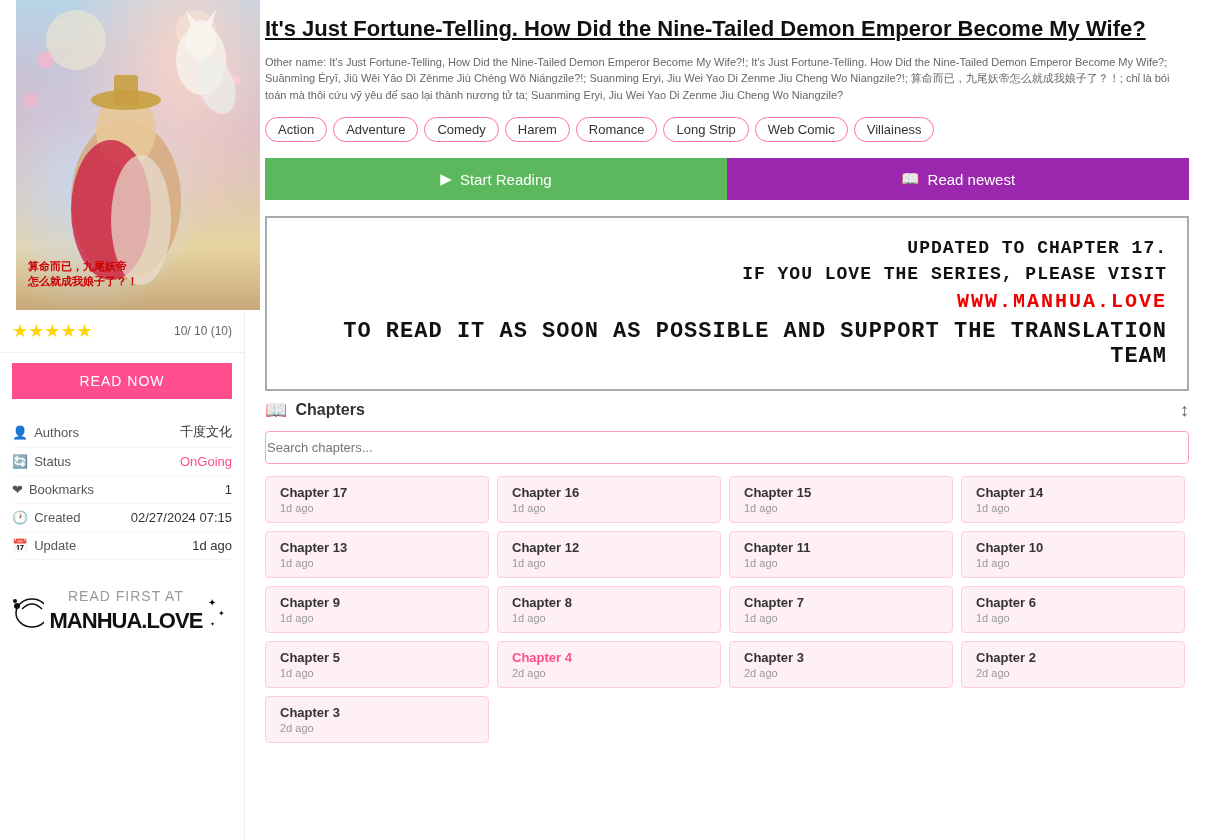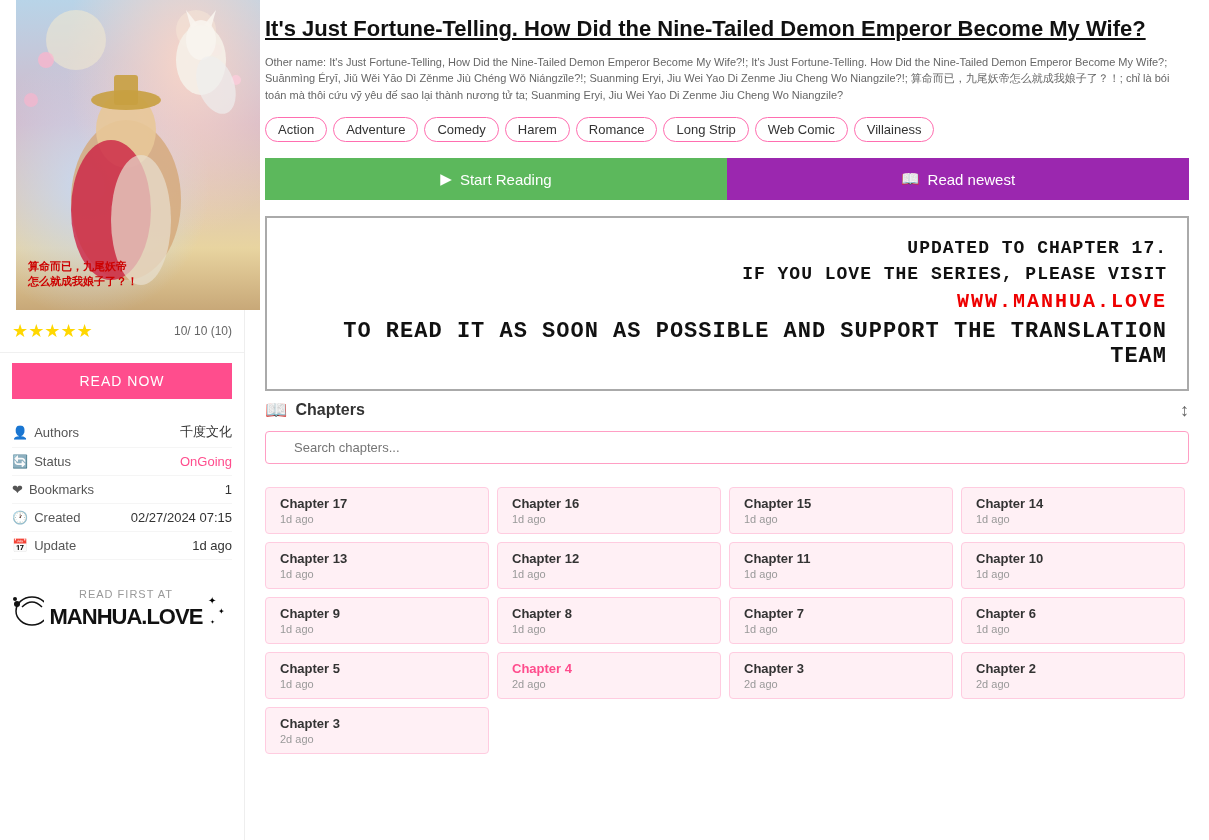--- a/index.html
+++ b/index.html
@@ -16,21 +16,21 @@
     
     .read-now-btn { width: calc(100% - 24px); margin: 10px 12px; background: #ff4d8d; color: #fff; border: none; border-radius: 0; padding: 10px; font-size: 14px; font-weight: normal; cursor: pointer; text-transform: uppercase; letter-spacing: 1px; }
     
     .sidebar-info { padding: 8px 12px; }
     .info-row { display: flex; justify-content: space-between; align-items: center; padding: 6px 0; border-bottom: 1px solid #f5f5f5; font-size: 13px; }
     .info-label { color: #555; display: flex; align-items: center; gap: 6px; }
     .info-value { color: #333; font-weight: 500; }
     .info-value.pink { color: #ff4d8d; }
     
     .sidebar-logo { padding: 20px 12px 10px; text-align: center; }
-    .logo-text { font-size: 11px; color: #999; letter-spacing: 1px; margin-bottom: 4px; }
+    .logo-text { font-size: 14px; color: #999; letter-spacing: 1px; margin-bottom: 4px; }
     .logo-brand { font-size: 22px; font-weight: bold; color: #111; letter-spacing: -1px; }
     
     
     .main-content { flex: 1; padding: 15px 20px; overflow-y: auto; }
     
     .manga-title { font-size: 22px; font-weight: bold; color: #111; margin-bottom: 10px; line-height: 1.3; text-decoration: underline; }
     
     .alt-names { font-size: 11px; color: #666; margin-bottom: 14px; line-height: 1.5; }
     
     .tags { display: flex; flex-wrap: wrap; gap: 6px; margin-bottom: 16px; }
@@ -45,21 +45,21 @@
     .notice-line2 { font-size: 18px; font-weight: bold; font-family: 'Courier New', monospace; color: #111; text-transform: uppercase; margin-bottom: 6px; letter-spacing: 1px; }
     .notice-url { font-size: 20px; font-weight: bold; color: #e00; font-family: 'Courier New', monospace; text-transform: uppercase; margin-bottom: 6px; letter-spacing: 2px; }
     .notice-line3 { font-size: 22px; font-weight: bold; font-family: 'Courier New', monospace; color: #111; text-transform: uppercase; letter-spacing: 1px; }
     
     
     .chapters-header { display: flex; align-items: center; justify-content: space-between; margin-bottom: 10px; }
     .chapters-title { display: flex; align-items: center; gap: 8px; font-size: 16px; font-weight: bold; color: #333; }
     .book-icon { color: #ff8c00; font-size: 18px; }
     .sort-icon { cursor: pointer; color: #666; font-size: 18px; }
     
-    .search-chapters { width: 100%; padding: 8px 28px; border: 1.5px solid #ff9ec4; border-radius: 4px; font-size: 13px; outline: none; margin-bottom: 23px; }
+    .search-chapters { width: 100%; padding: 8px 1px; border: 1.5px solid #ff9ec4; border-radius: 4px; font-size: 13px; outline: none; margin-bottom: 12px; }
     
     .chapters-grid { display: grid; grid-template-columns: repeat(4, 1fr); gap: 8px; padding-right: 4px; max-height: 340px; overflow-y: auto; }
     
     .chapter-card { background: #fff0f5; border: 1px solid #ffcce0; border-radius: 4px; padding: 8px 14px; cursor: pointer; }
     .chapter-card .chapter-num { font-size: 13px; font-weight: 600; color: #333; }
     .chapter-card .chapter-num.pink-text { color: #ff4d8d; }
     .chapter-card .chapter-time { font-size: 11px; color: #999; margin-top: 2px; }
     
     
     .chapters-grid::-webkit-scrollbar { width: 6px; }

